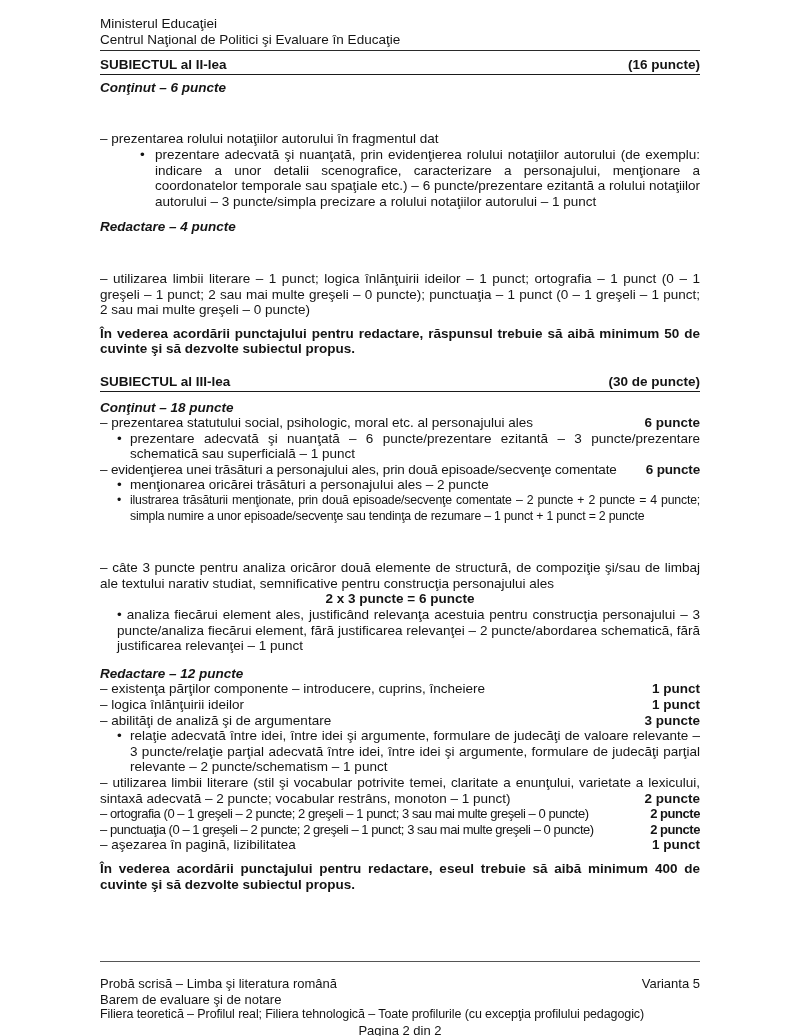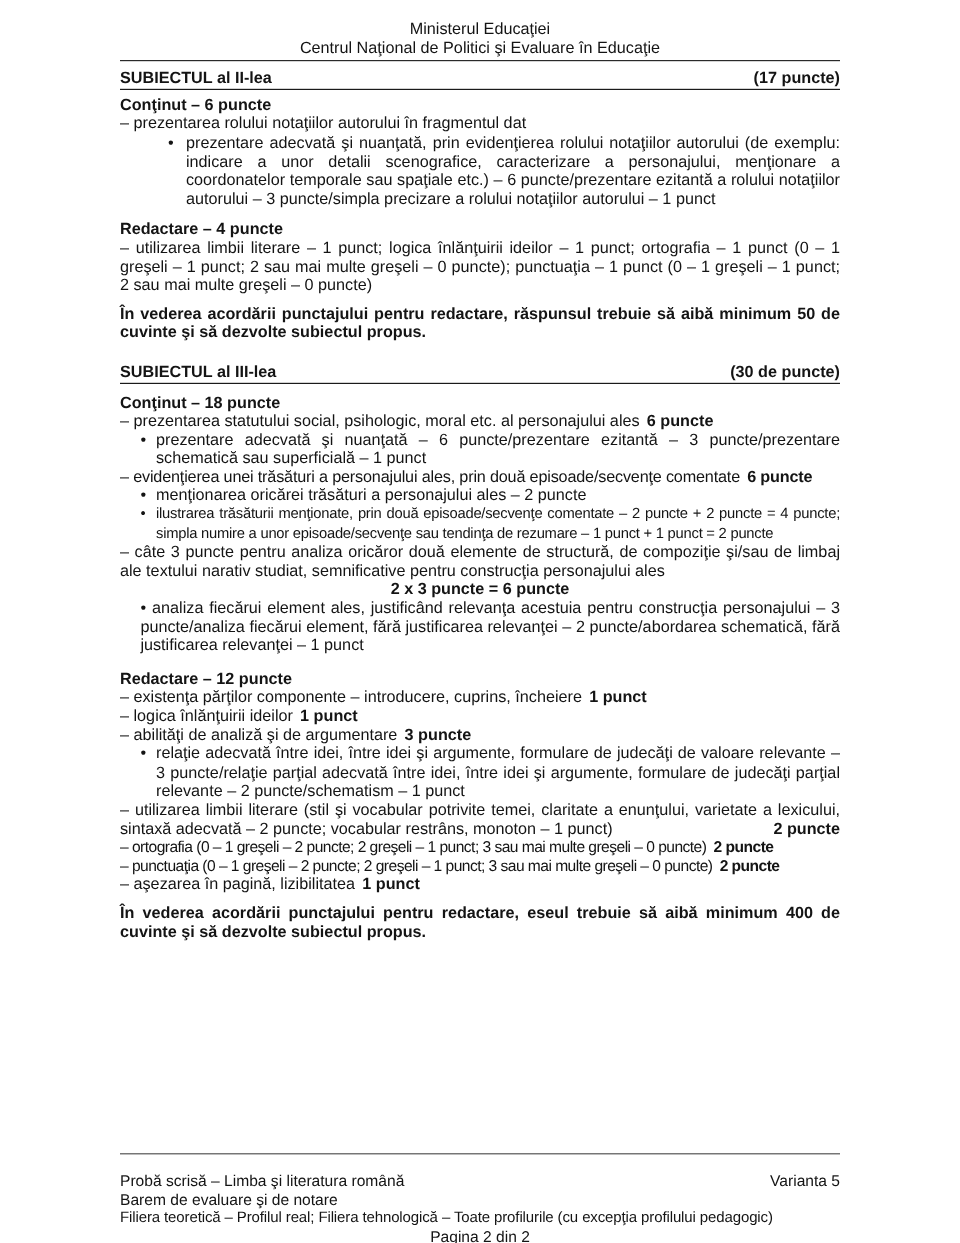--- a/index.html
+++ b/index.html
@@ -7,42 +7,42 @@
   body {
     position:relative;
     font-family:"Liberation Sans","DejaVu Sans",sans-serif;
     font-size:13.5px;
     line-height:15.6px;
     color:#141414;
     overflow:hidden;
   }
   .page { padding:16px 100px 0 100px; }
 
-  .doc-header { text-align:center; }
+  .doc-header { }
   .toprule { border-top:1.5px solid #2a2a2a; margin-top:3px; }
 
   .section-title {
     display:flex; justify-content:space-between;
     font-weight:bold;
     border-bottom:1.5px solid #1a1a1a;
     padding-bottom:1px;
     margin-top:6px;
     text-align:center;
   }
   .mt5  { margin-top:5px; }
   .mt8  { margin-top:8px; }
   .mt10 { margin-top:10px; }
   .mt12 { margin-top:12px; }
   .mt17 { margin-top:17px; }
 
-  .h-bold { font-weight:bold; }
-  .para { text-align:justify; }
+  .h-bold { font-weight:bold;font-style:italic; }
+  .para { text-align:justify;margin-top:36px; }
   .note { font-weight:bold; text-align:justify; }
 
-  .row { display:flex; }
+  .row { display:flex; justify-content:space-between; }
   .row .txt { white-space:nowrap; }
   .row .pts { font-weight:bold; white-space:nowrap; margin-left:6px; }
 
   .p-rel { position:relative; text-align:justify; }
   .p-rel .pts-abs { position:absolute; right:0; bottom:0; font-weight:bold; }
 
   .right-bold { text-align:center; font-weight:bold; }
 
   
   .bul-deep { position:relative; padding-left:55px; text-align:justify; }
@@ -76,21 +76,21 @@
 <div class="page">
 
   <div class="doc-header">
     <div>Ministerul Educaţiei</div>
     <div>Centrul Naţional de Politici şi Evaluare în Educaţie</div>
   </div>
   <div class="toprule"></div>
 
   <div class="section-title">
     <span>SUBIECTUL al II-lea</span>
-    <span>(17 puncte)</span>
+    <span>(16 puncte)</span>
   </div>
 
   <div class="h-bold mt5">Conţinut – 6 puncte</div>
   <div class="para">– prezentarea rolului notaţiilor autorului în fragmentul dat</div>
   <div class="bul-deep">
     <span class="bchar">•</span>
     <span>prezentare adecvată şi nuanţată, prin evidenţierea rolului notaţiilor autorului (de exemplu: indicare a unor detalii scenografice, caracterizare a personajului, menţionare a coordonatelor temporale sau spaţiale etc.) – 6 puncte/prezentare ezitantă a rolului notaţiilor autorului – 3 puncte/simpla precizare a rolului notaţiilor autorului – 1 punct</span>
   </div>
 
   <div class="h-bold mt10">Redactare – 4 puncte</div>

